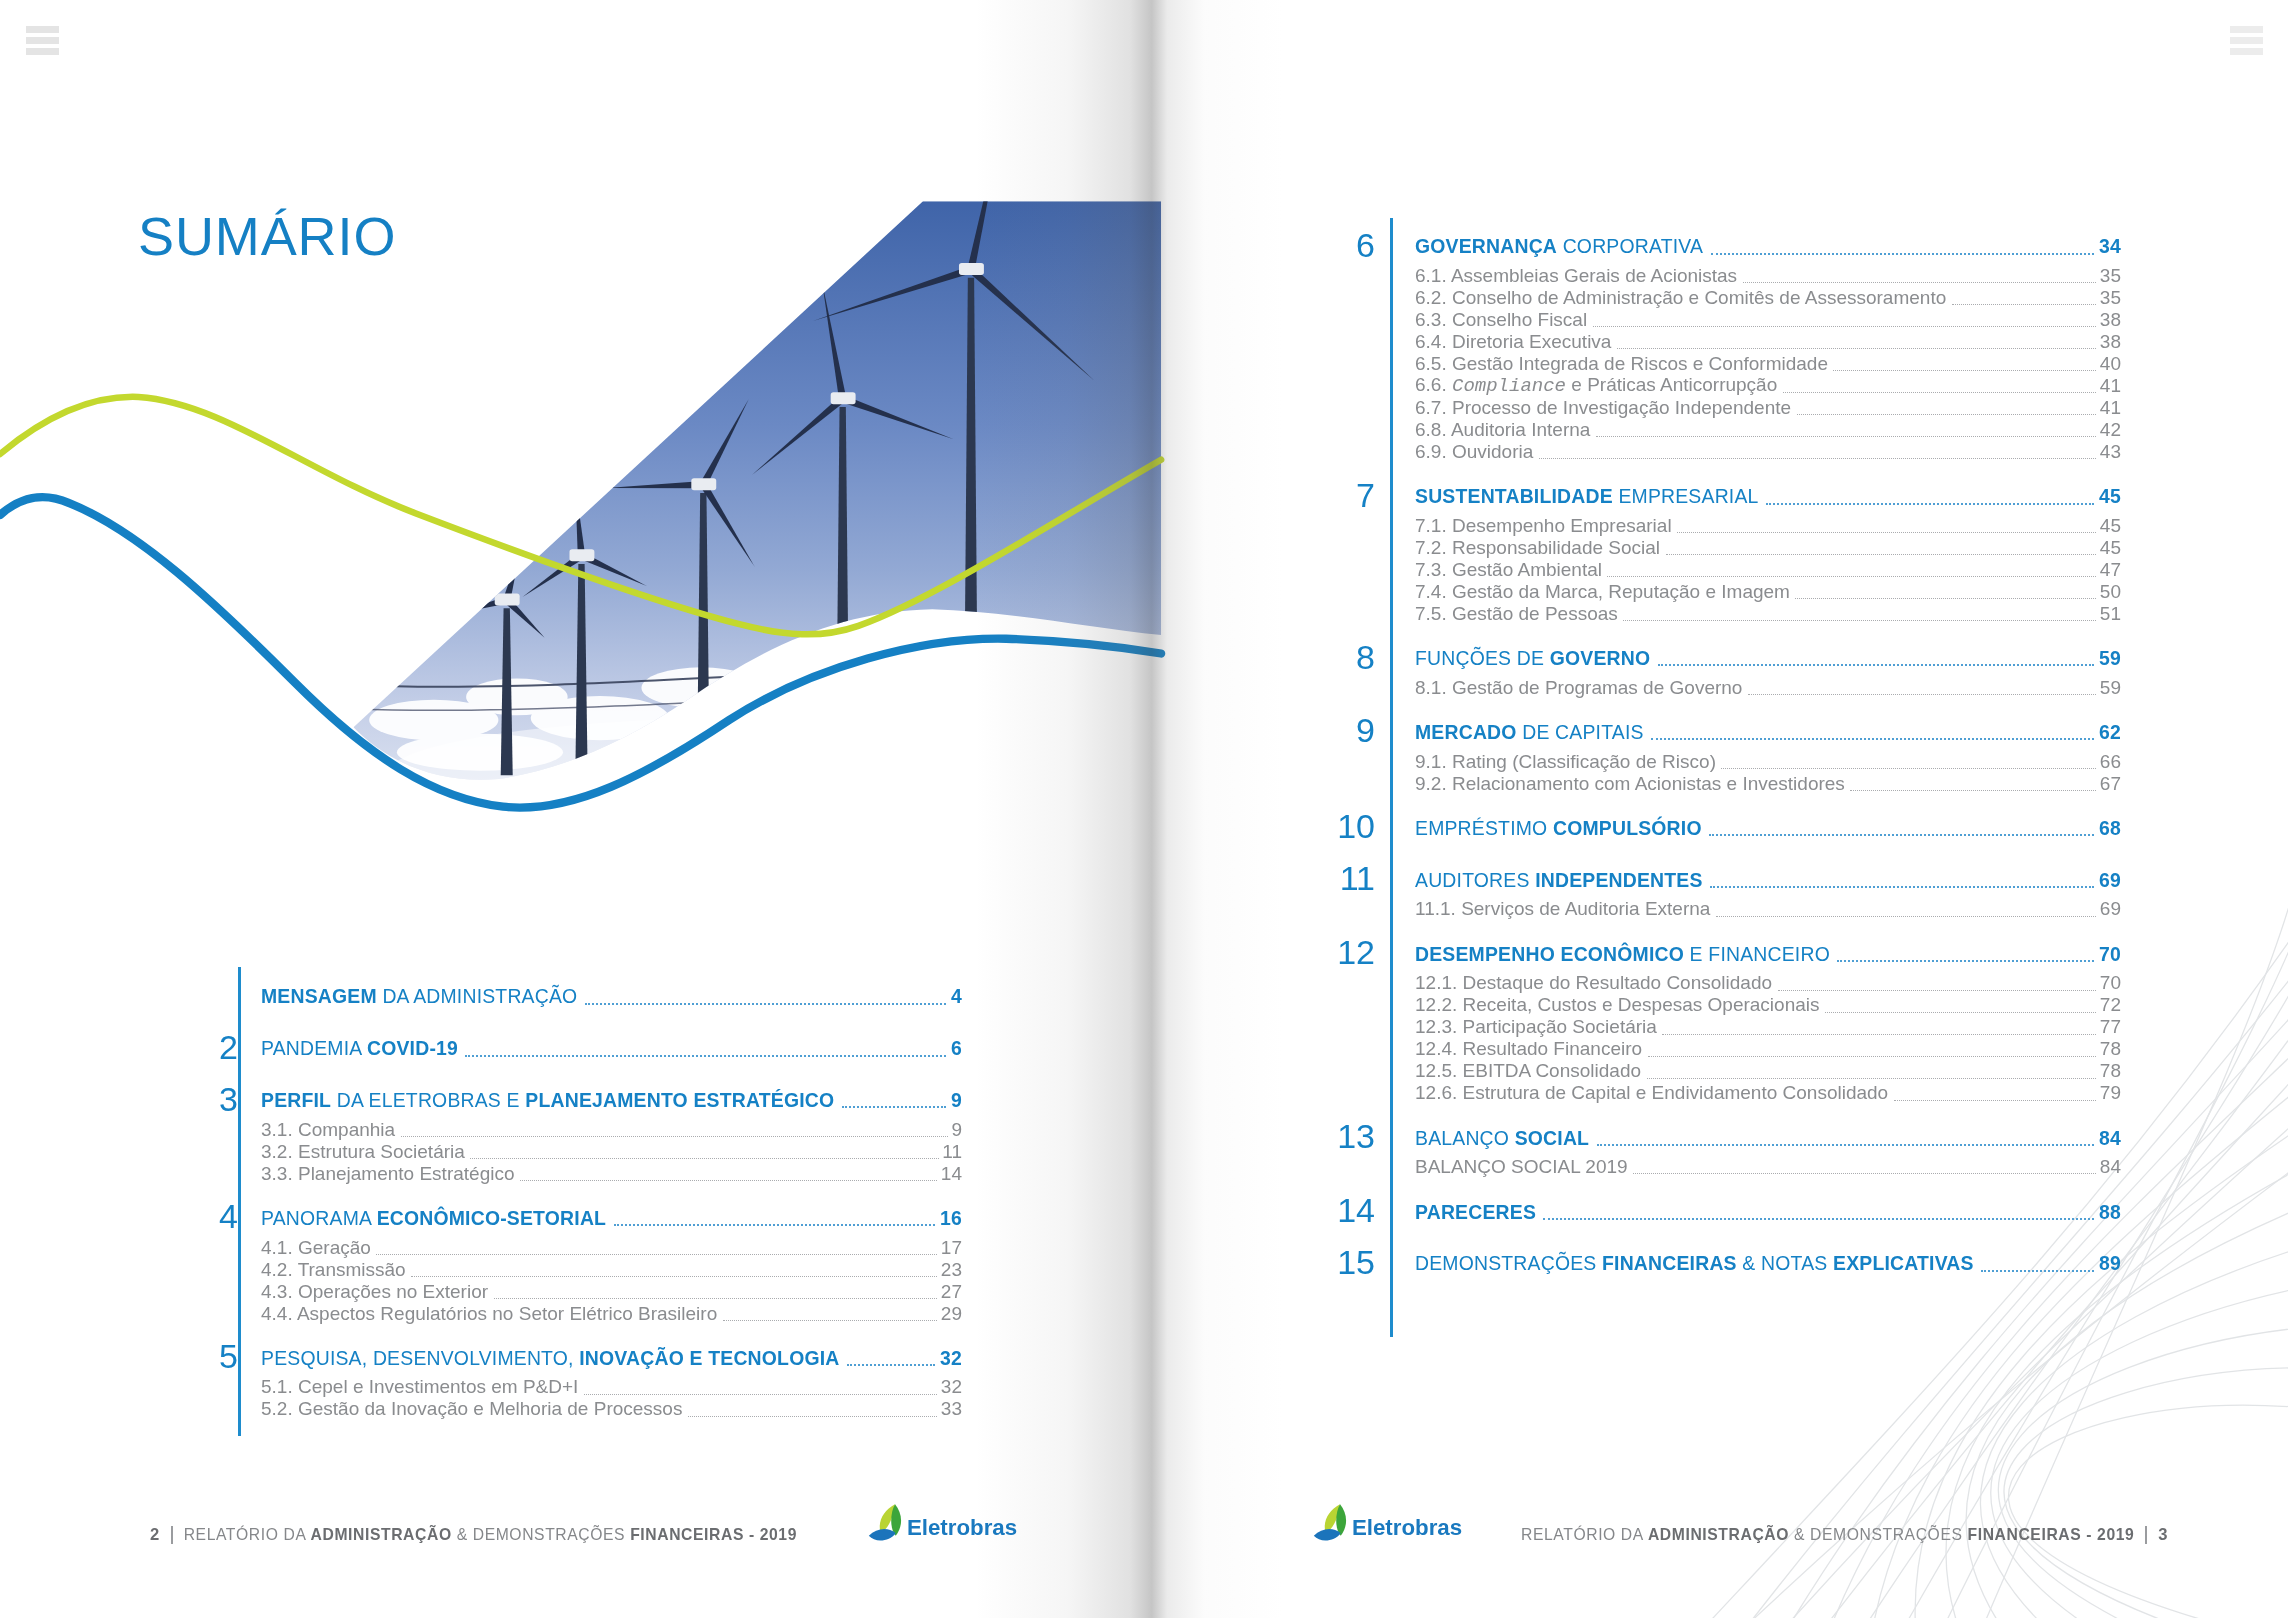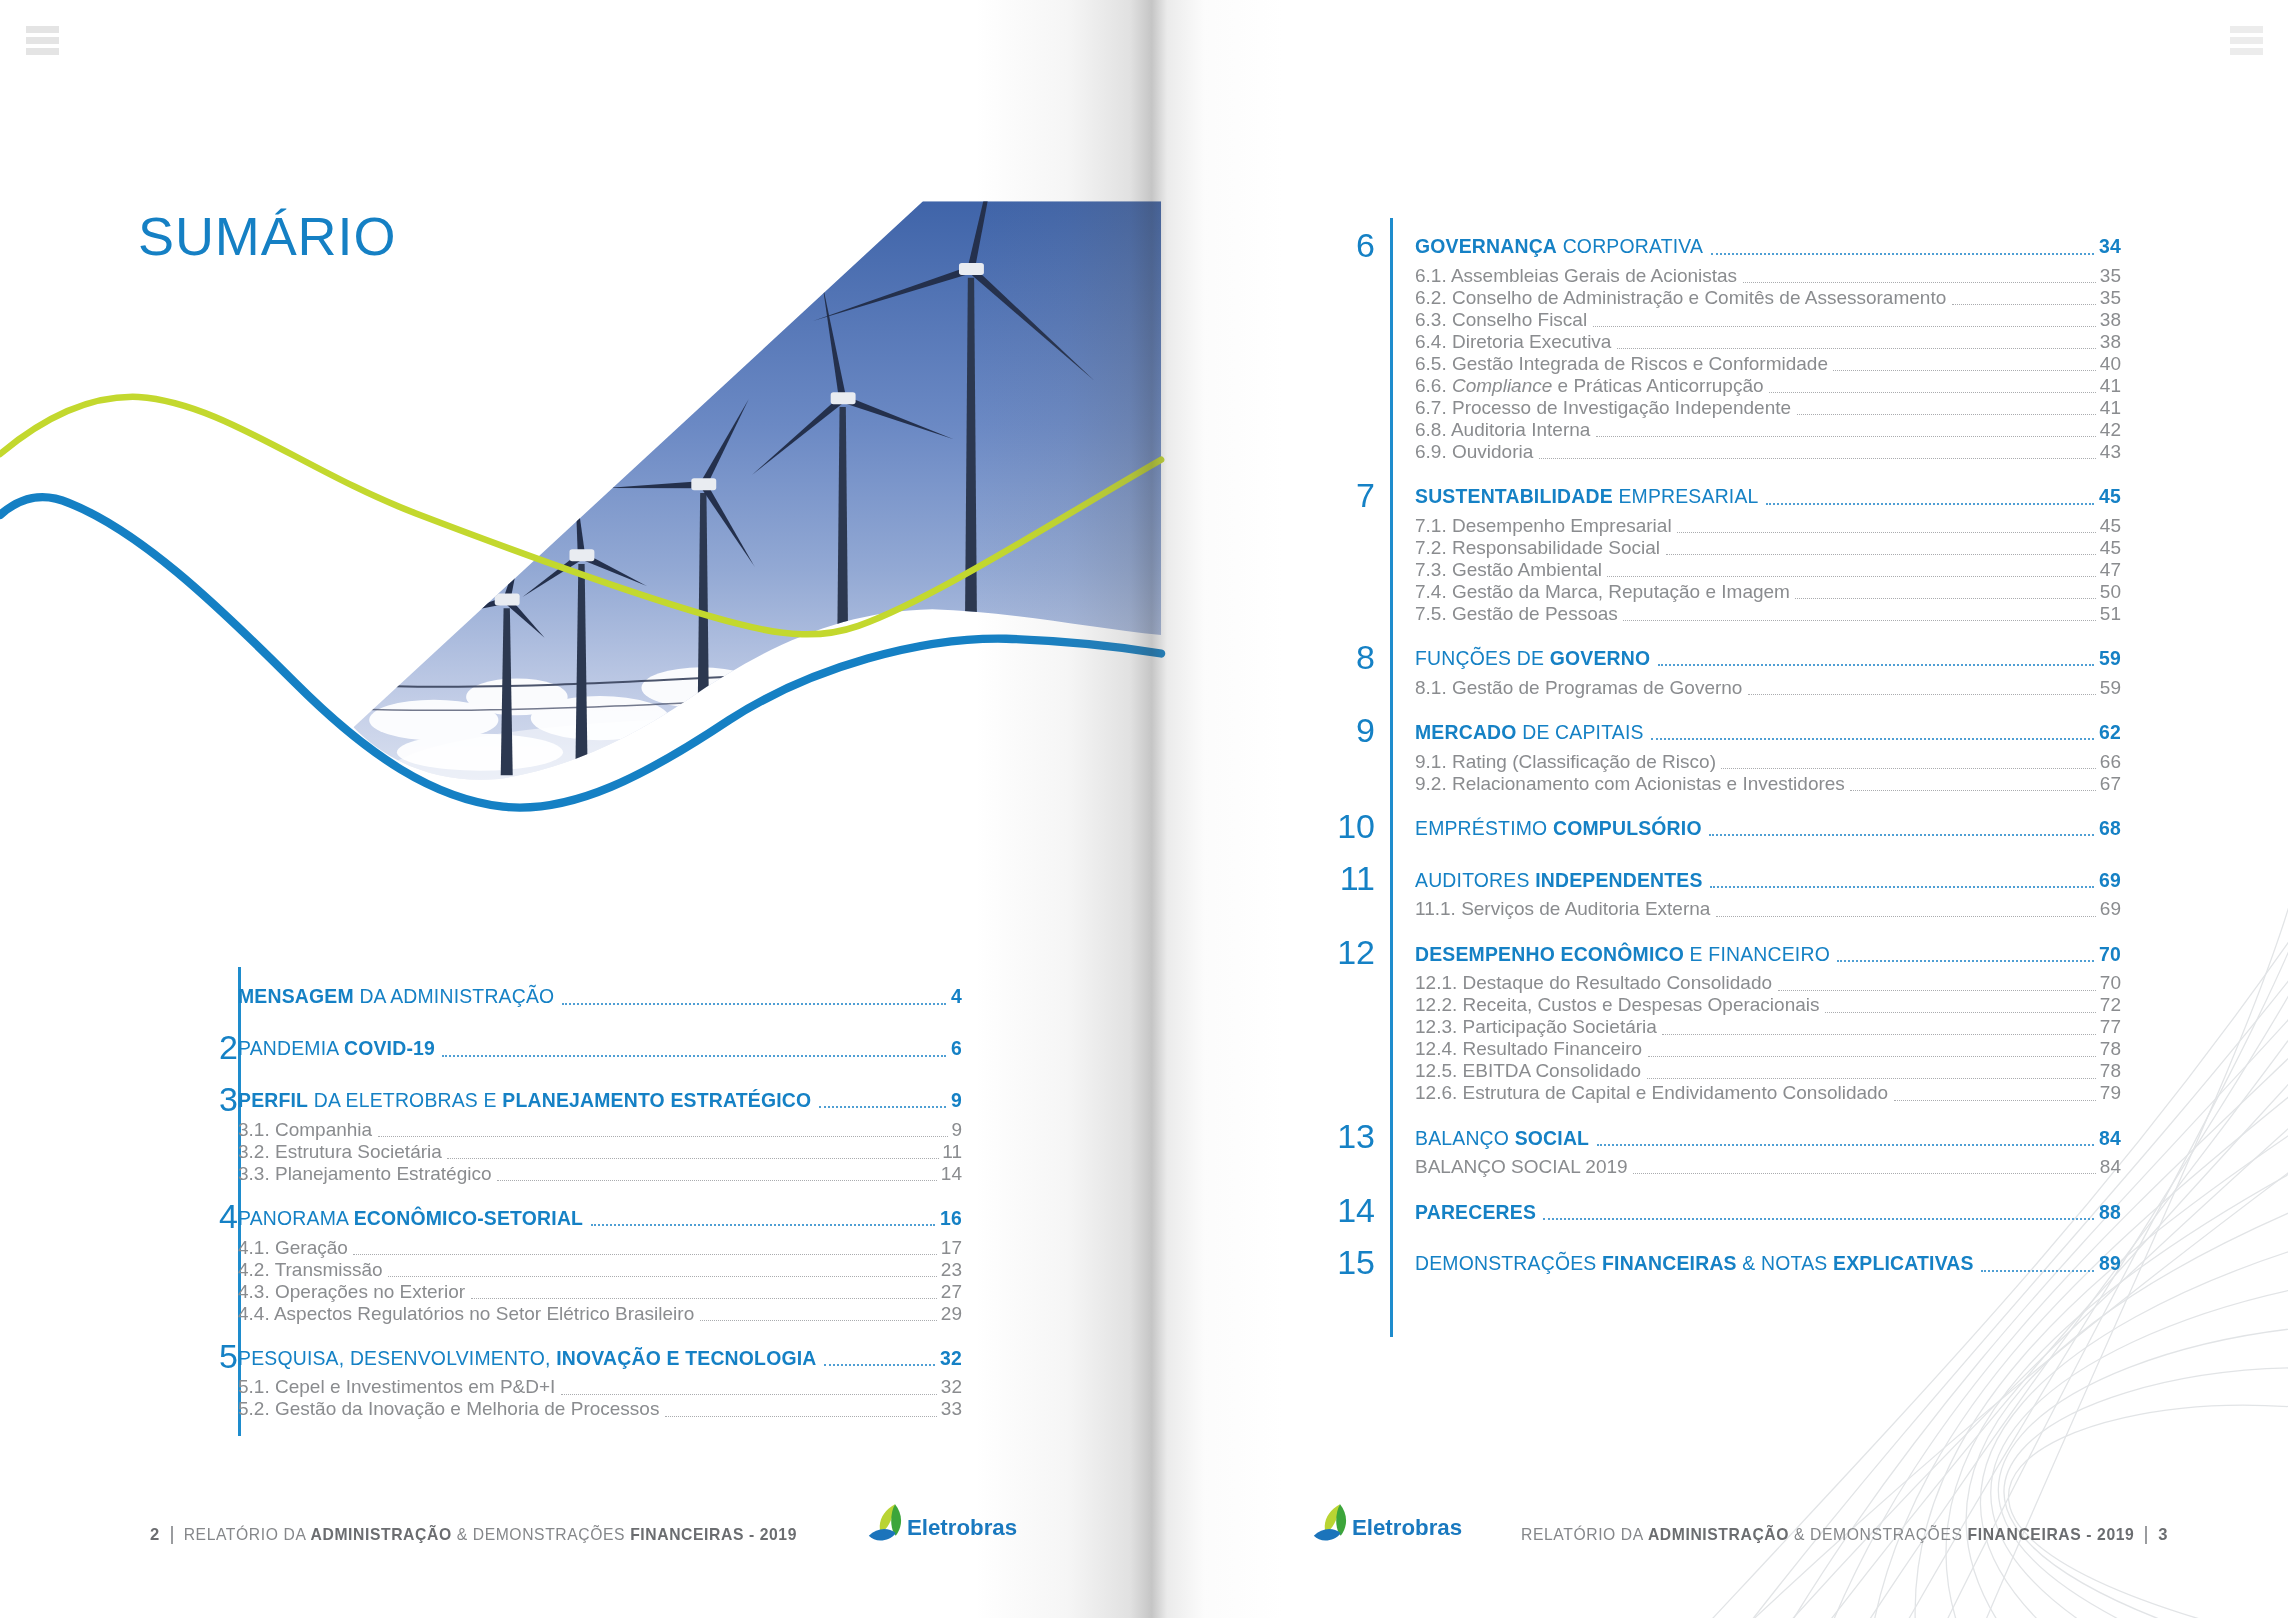--- a/index.html
+++ b/index.html
@@ -34,32 +34,32 @@
   #toc-left{left:181px;top:963px;width:781px;}
   #toc-right{left:1290px;top:213px;width:831px;}
   .vline{position:absolute;width:3.2px;background:#1e8ccd;}
   #vline-left{left:238px;top:967px;height:469px;}
   #vline-right{left:1390px;top:218px;height:1119px;}
 
   .sec{display:flex;}
   .secnum{width:57px;text-align:right;font-size:34px;line-height:1;color:#1581c5;
     padding-top:14.8px;font-weight:400;flex:none;}
   #toc-right .secnum{width:85px;}
-  .secbody{flex:1;min-width:0;}
+  .secbody{flex:1;padding-left:23px;min-width:0;}
   #toc-right .secbody{padding-left:40px;}
 
   .hrow{display:flex;align-items:flex-end;margin-top:19.4px;margin-bottom:6.5px;height:26px;
     color:#1581c5;font-size:19.4px;letter-spacing:0.2px;white-space:nowrap;}
   .hrow .b{font-weight:700;}
   .hdots{flex:1;border-bottom:2.2px dotted #4f9fd4;margin:0 4.6px 3.7px 7.4px;min-width:22px;}
   .hpage{font-weight:700;}
 
   .srow{display:flex;align-items:flex-end;height:22px;color:#8a8c8f;font-size:19px;
     white-space:nowrap;}
-  .srow .i{font-style:italic;}
+  .srow .i{font-style:italic;font-family:Liberation Mono, monospace;}
   .sdots{flex:1;border-bottom:1.8px dotted #aaacaf;margin:0 3.7px 3.7px 5.5px;min-width:14.8px;}
 
   
   .footer{position:absolute;top:1525px;display:flex;align-items:center;
     font-size:15.7px;letter-spacing:0.6px;color:#85878a;white-space:nowrap;}
   #footer-left{left:150px;}
   #footer-right{left:1521px;}
   .footer .b{font-weight:700;color:#6b6d70;text-align:center;}
   .fpage{font-weight:700;color:#6b6d70;font-size:16.6px;}
   .fsep{display:inline-block;width:1.8px;height:18.5px;background:#9a9c9f;margin:0 11px;}

